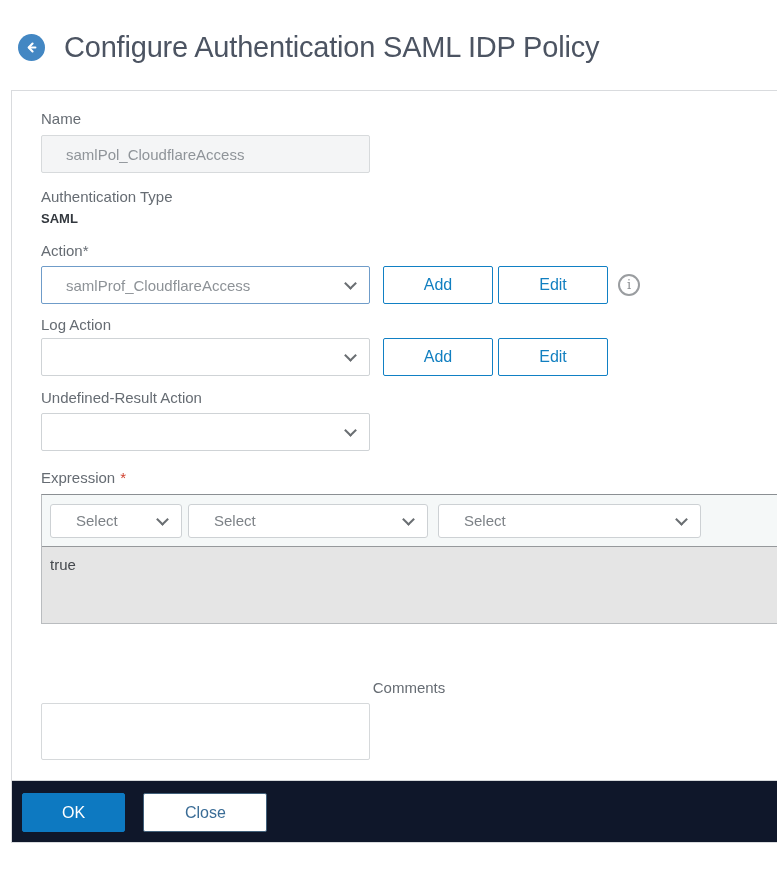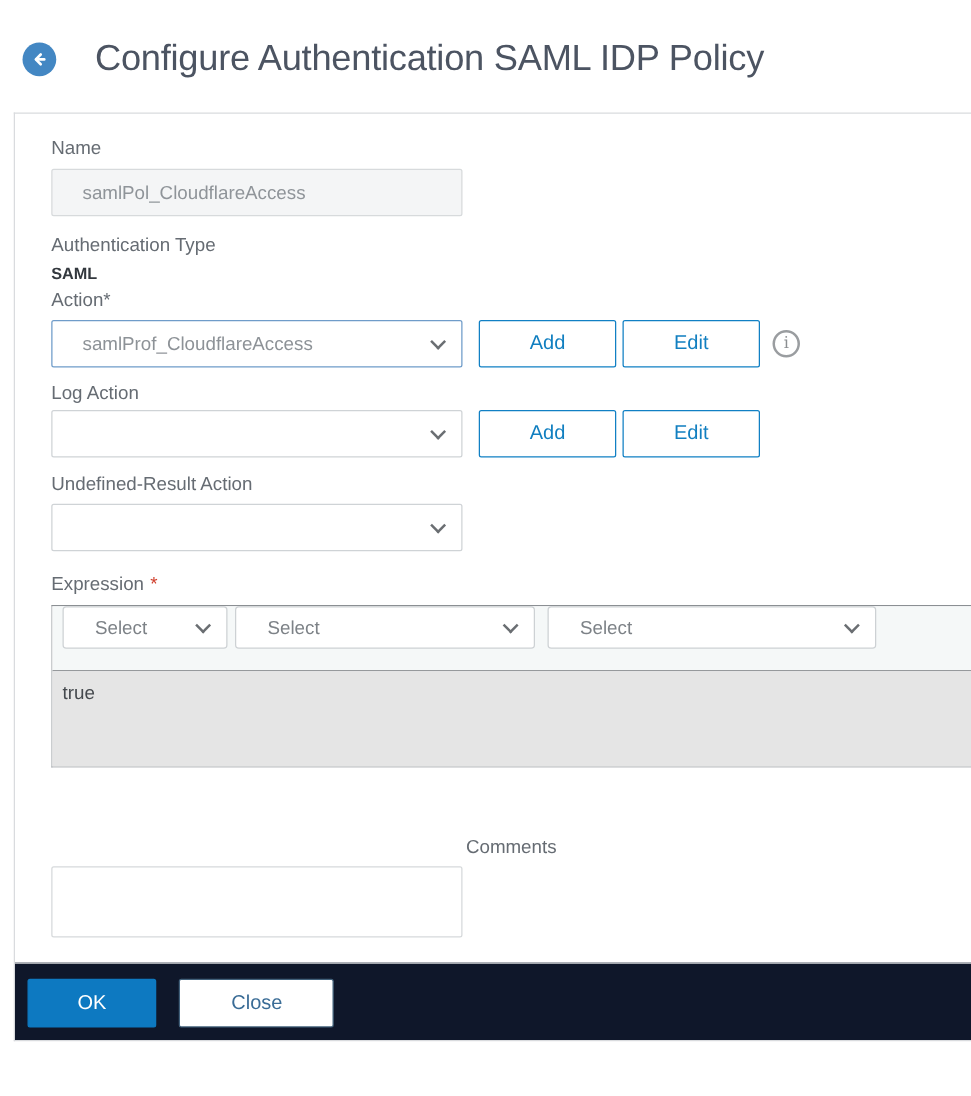--- a/index.html
+++ b/index.html
@@ -4,34 +4,34 @@
 <style>
   * { box-sizing: border-box; }
   html, body { margin: 0; padding: 0; }
   body {
     width: 777px; height: 877px; position: relative; overflow: hidden;
     background: #ffffff;
     font-family: "Liberation Sans", sans-serif;
   }
   
   .header { position: absolute; top: 0; left: 0; height: 94px; width: 777px;
-    display: flex; align-items: center; padding-left: 18px; background: #fff; gap: 12px; }
+    display: flex; align-items: center; padding-left: 18px; background: #fff; }
   .back-btn { width: 27px; height: 27px; border-radius: 50%; background: #4387c3;
     display: flex; align-items: center; justify-content: center; flex: 0 0 auto;
     cursor: pointer; }
   .page-title { font-size: 29px; font-weight: 400; color: #4c5462; margin: 0 0 0 19px;
     letter-spacing: -0.2px; white-space: nowrap; }
   
   .panel { position: absolute; left: 11px; top: 90px; width: 766px;
     background: #fff; border: 1px solid #d9dbde; border-right: none; }
   .content { padding-left: 29px; }
   .field-label { display: block; font-size: 15px; color: #666c73; line-height: 17px; }
   .lbl-name { margin-top: 19px; }
   .lbl-auth { margin-top: 15px; }
-  .lbl-action { margin-top: 6px; }
+  .lbl-action { margin-top: 16px; }
   .lbl-log { margin-top: 12px; }
   .lbl-undef { margin-top: 13px; }
   .lbl-expr { margin-top: 18px; }
   .lbl-comments { margin-top: 55px; text-align: center; }
   .req { color: #d0402e; margin-left: 5px; }
   .auth-value { margin-top: 6px; font-size: 13px; font-weight: bold; color: #33383e; }
   .text-input { margin-top: 8px; width: 329px; height: 38px; background: #f4f5f6;
     border: 1px solid #d7dadc; border-radius: 2px; color: #8f9499; font-size: 15px;
     padding-left: 24px; font-family: "Liberation Sans", sans-serif; }
   .row { display: flex; align-items: center; margin-top: 7px; }
@@ -50,21 +50,21 @@
   .btn-add { margin-left: 13px; }
   .btn-edit { margin-left: 5px; }
   .info-icon { width: 22px; height: 22px; margin-left: 10px; border-radius: 50%;
     border: 2px solid #9a9da0; color: #8b8e91; font-size: 13px; line-height: 18px;
     text-align: center; font-family: "DejaVu Serif", serif; cursor: pointer;
     flex: 0 0 auto; }
   
   .expr-editor { margin-top: 8px; width: 737px; border: 1px solid #b9bcbf;
     border-top-color: #8b8f93; border-right: none; }
   .expr-toolbar { height: 52px; background: #f5f8f8; border-bottom: 1px solid #96999c;
-    display: flex; align-items: flex-start; padding-left: 8px; }
+    display: flex; align-items: center; padding-left: 8px; }
   .mini-select { position: relative; height: 34px; background: #fff;
     border: 1px solid #cdd1d4; border-radius: 3px; display: flex; align-items: center;
     padding-left: 25px; cursor: pointer; }
   .mini-select .dd-value { color: #7d8287; }
   .ms-1 { width: 132px; }
   .ms-2 { width: 240px; margin-left: 6px; }
   .ms-3 { width: 263px; margin-left: 10px; }
   .expr-text { display: block; width: 100%; height: 76px; border: none; outline: none;
     resize: none; font-size: 15px; color: #45494e; padding: 9px 10px 0 8px;
     font-family: "Liberation Sans", sans-serif; background: #e5e5e5; }

